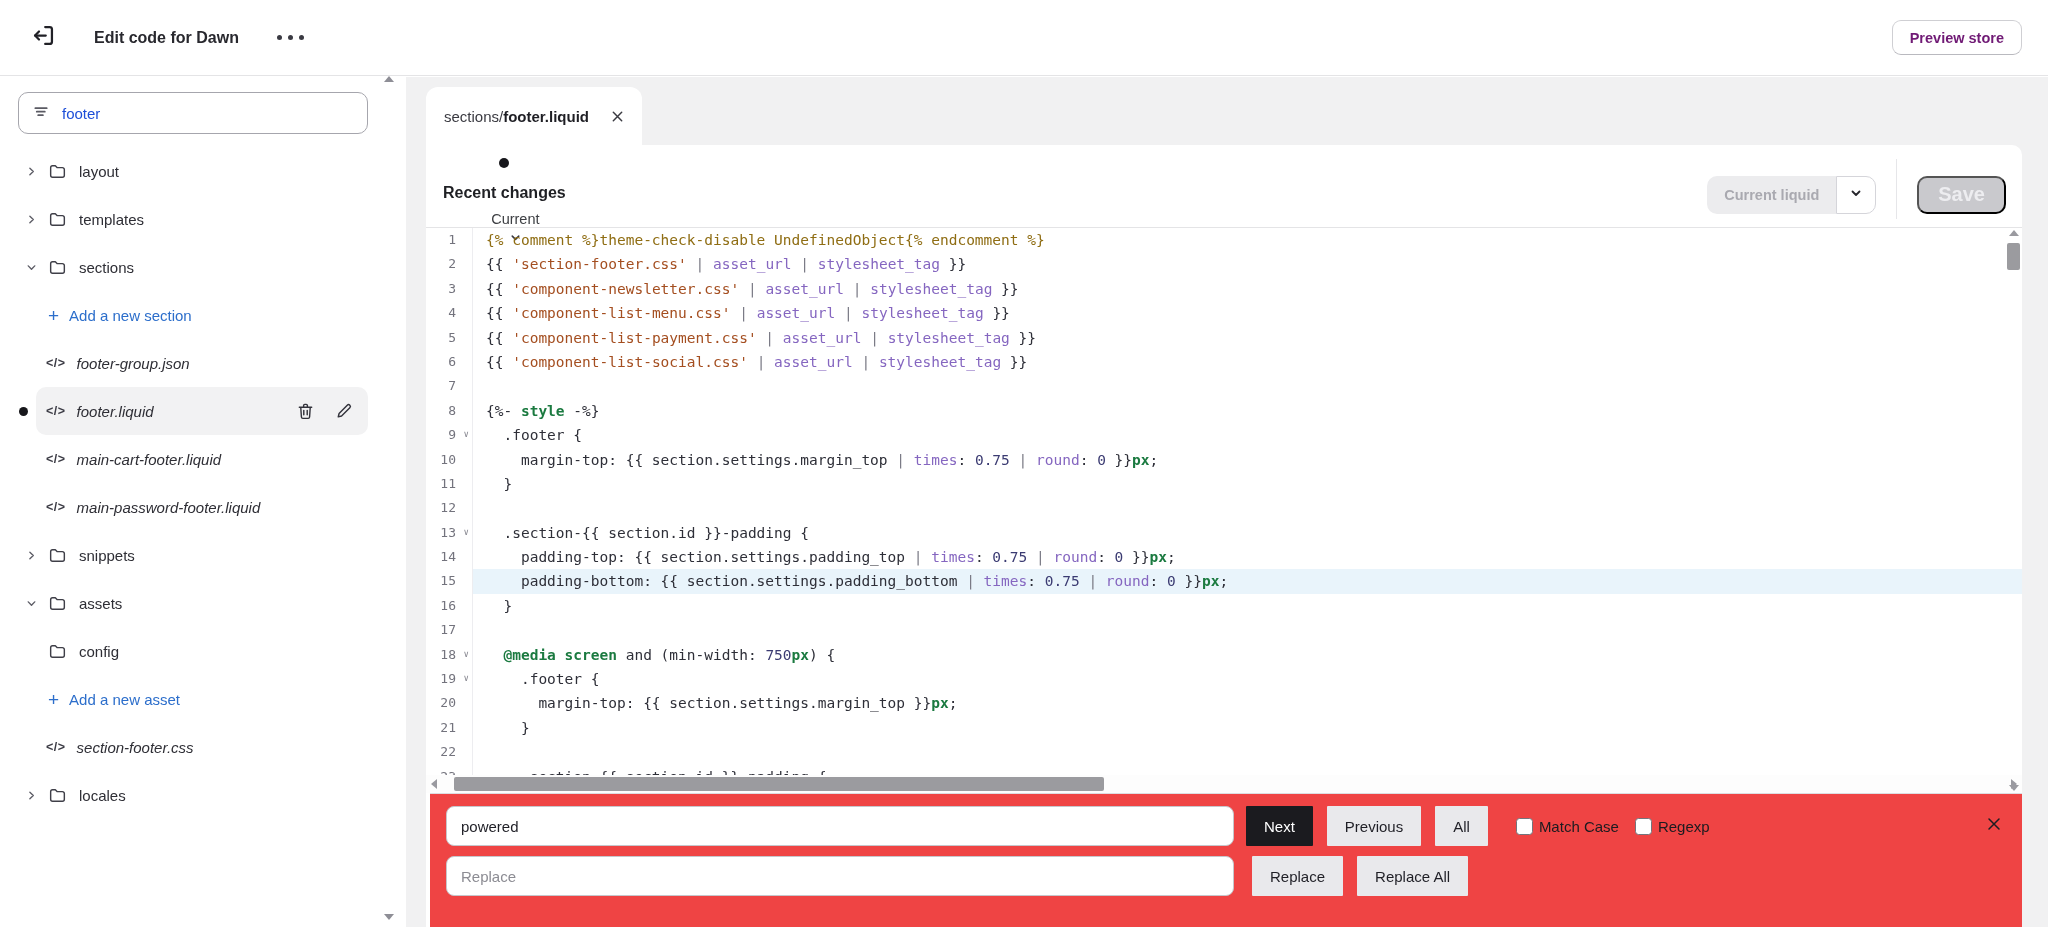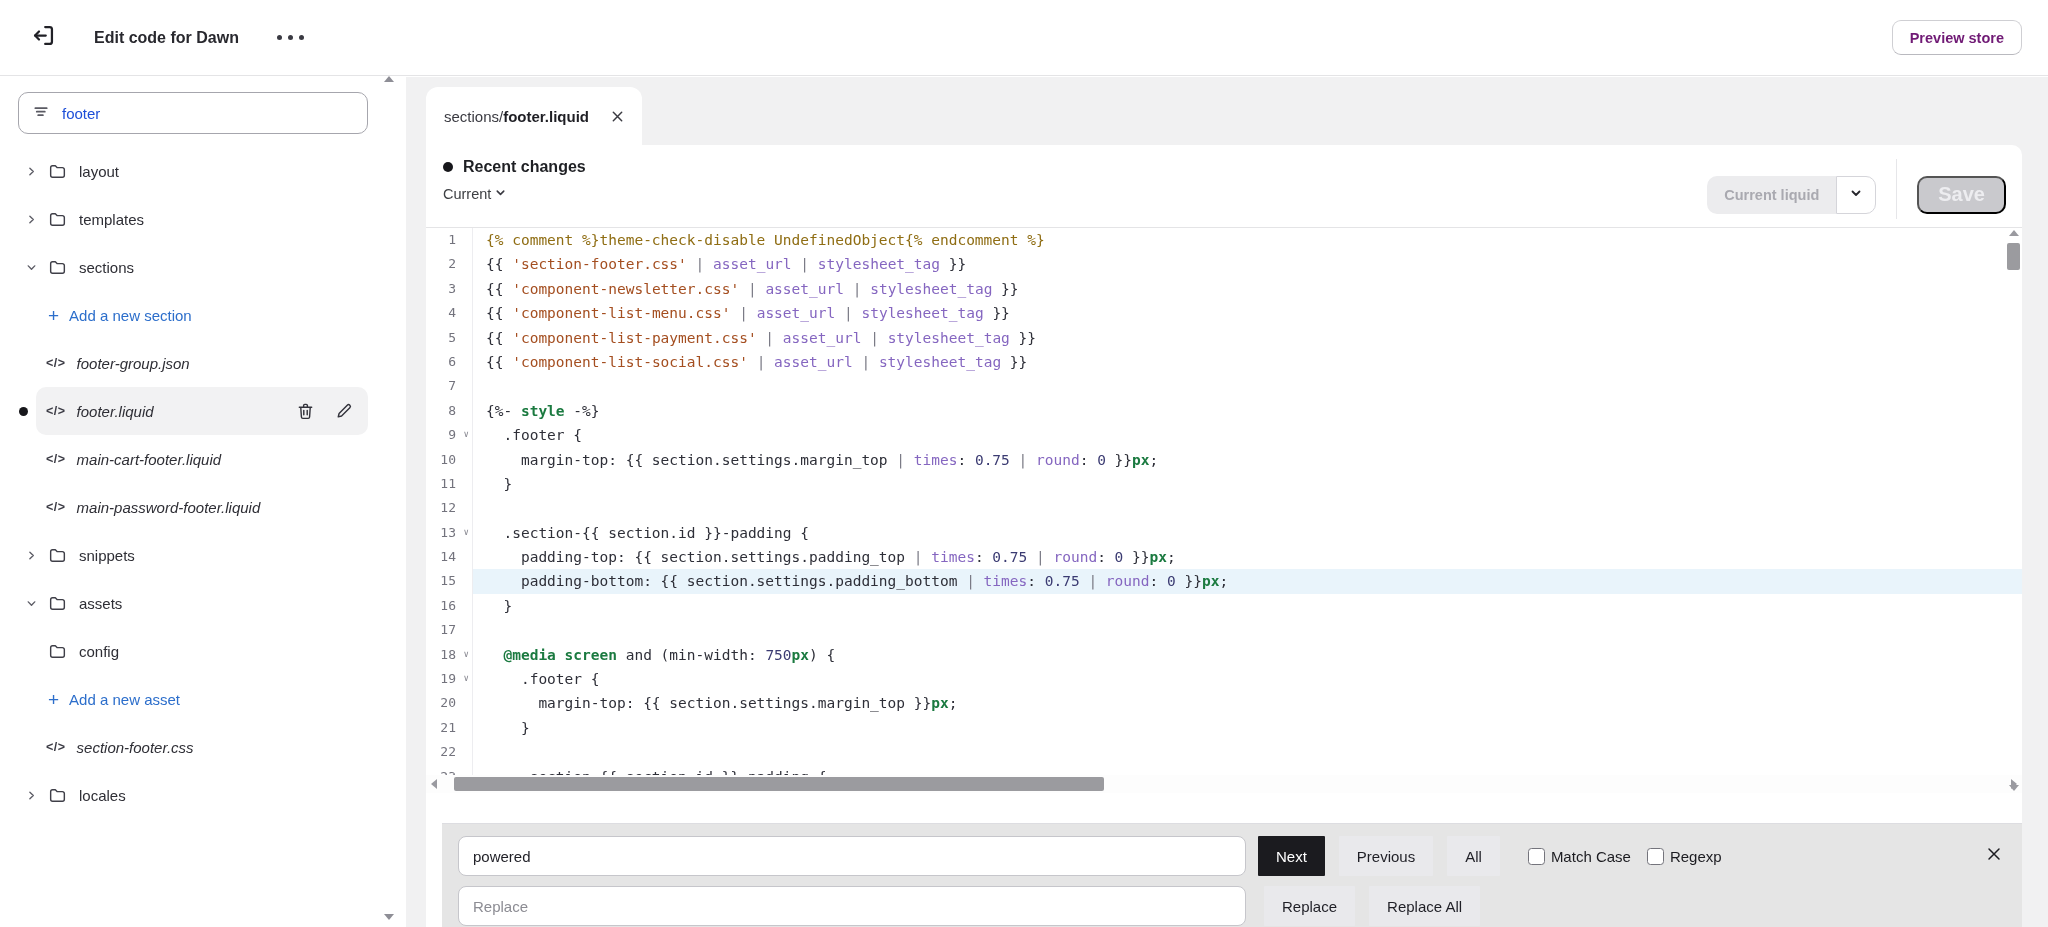--- a/index.html
+++ b/index.html
@@ -47,24 +47,24 @@
   
   .main { position:absolute; left:406px; top:77px; right:0; bottom:0; background:#f1f1f2; padding:10px 26px 0 20px; }
   .tabstrip { height:58px; display:flex; }
   .tab { background:#fff; border-radius:12px 12px 0 0; padding:0 18px; display:flex; align-items:center; gap:22px;
          font-size:15px; cursor:pointer; }
   .tab .pfx { color:#3a3a41; } .tab .fname { font-weight:700; color:#1e1e24; }
   .tab .tclose { display:flex; cursor:pointer; padding-top:1px; }
 
   .panel { background:#fff; height:782px; position:relative; border-radius:0 10px 0 0; }
   .ed-header { height:83px; display:flex; padding:13px 16px 0 17px; border-bottom:1px solid #e4e4e6; }
-  .eh-left .row1 { display:flex; align-items:center; gap:10px; }
+  .eh-left .row1 { display:flex; align-items:center; gap:16px;flex-direction:column; }
   .eh-left .statusdot { width:10px; height:10px; border-radius:50%; background:#17171b; }
   .eh-left .status { font-size:16px; font-weight:600; color:#1f2024; }
-  .eh-left .row2 { margin-top:9px; display:flex; align-items:center; gap:3px; cursor:pointer; }
+  .eh-left .row2 { margin-left:22px; margin-top:9px; display:flex; align-items:center; gap:3px; cursor:pointer;flex-direction:column; }
   .eh-left .verlbl { font-size:14.5px; color:#3e4044; }
   .eh-right { margin-left:auto; display:flex; align-items:center; gap:20px; padding-top:4px; }
   .splitbtn { display:flex; height:38px; cursor:default; }
   .splitbtn .seg-main { background:#ececee; border-radius:10px 0 0 10px; padding:0 17px; display:flex; align-items:center;
                         font-size:14.5px; font-weight:600; color:#a9a9b0; }
   .splitbtn .seg-chev { width:40px; background:#fff; border:1px solid #d5d5da; border-radius:0 10px 10px 0;
                         display:flex; align-items:center; justify-content:center; cursor:pointer; }
   .vdiv { width:1px; height:60px; background:#e6e6e9; margin-top:-12px; }
   .savebtn { height:38px; padding:0 19px; border-radius:10px; background:#c9c9cd; color:#ededf0;
              font-size:20px; font-weight:600; display:flex; align-items:center; cursor:default; }
@@ -90,21 +90,21 @@
   .harrow { position:absolute; top:4px; width:0; height:0; border-top:5px solid transparent; border-bottom:5px solid transparent; cursor:pointer; }
   .harrow.left { left:5px; border-right:6px solid #9a9aa0; }
   .harrow.right { right:5px; border-left:6px solid #9a9aa0; }
   .vscroll { position:absolute; right:0; top:84px; width:16px; height:563px; }
   .vthumb { position:absolute; top:14px; left:1px; width:13px; height:27px; background:#9b9b9f; border-radius:2px; cursor:pointer; }
   .varrow { position:absolute; left:3px; width:0; height:0; border-left:5px solid transparent; border-right:5px solid transparent; cursor:pointer; }
   .varrow.up { top:1px; border-bottom:6px solid #9a9aa0; }
   .varrow.down { bottom:1px; border-top:6px solid #9a9aa0; }
 
   
-  .findpanel { position:absolute; left:16px; right:0; bottom:0; height:104px; background:#e5e5e5;
+  .findpanel { position:absolute; left:4px; right:0; bottom:0; height:134px; background:#ef4444;
                border-top:1px solid #dddde1; padding:12px 16px; }
   .frow { display:flex; align-items:center; }
   .frow + .frow { margin-top:10px; }
   .finput { width:788px; height:40px; border:1px solid #c6c6cb; border-radius:8px; background:#fff;
             font-size:15px; padding:0 14px; color:#1f1f26; outline:none; font-family:"Liberation Sans",sans-serif; }
   .finput::placeholder { color:#8c8c93; }
   .fbtn { height:40px; border:none; border-radius:1px; padding:0 18px; font-size:15px; font-weight:500;
           font-family:"Liberation Sans",sans-serif; cursor:pointer; display:flex; align-items:center; }
   .fbtn.dark { background:#1b1b1f; color:#fff; margin-left:12px; }
   .fbtn.lite { background:#e9e9ec; color:#1f1f26; margin-left:14px; }

